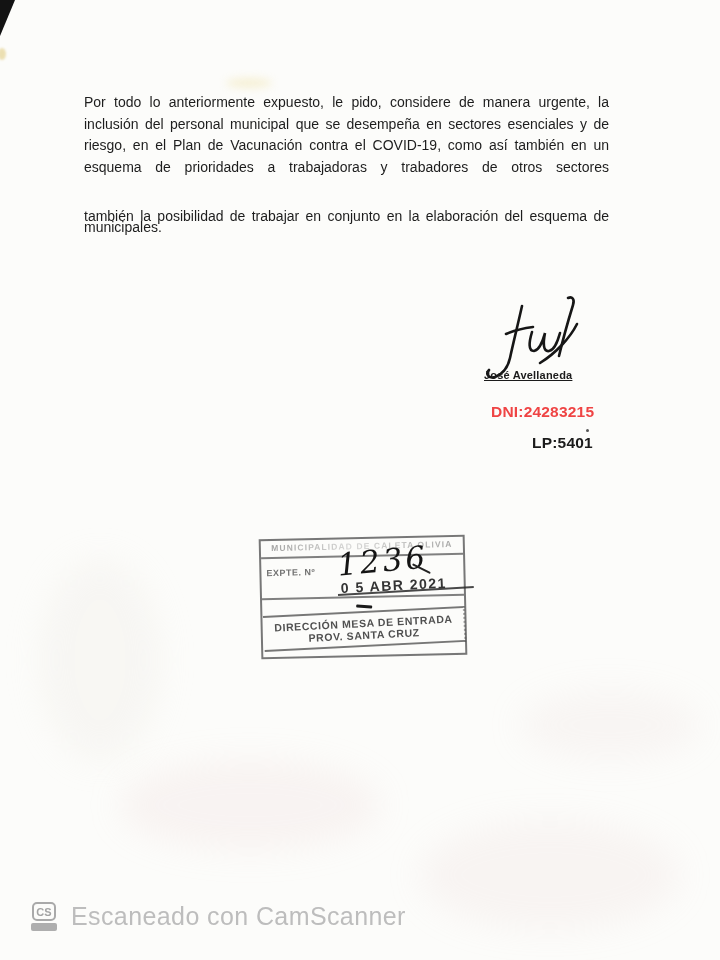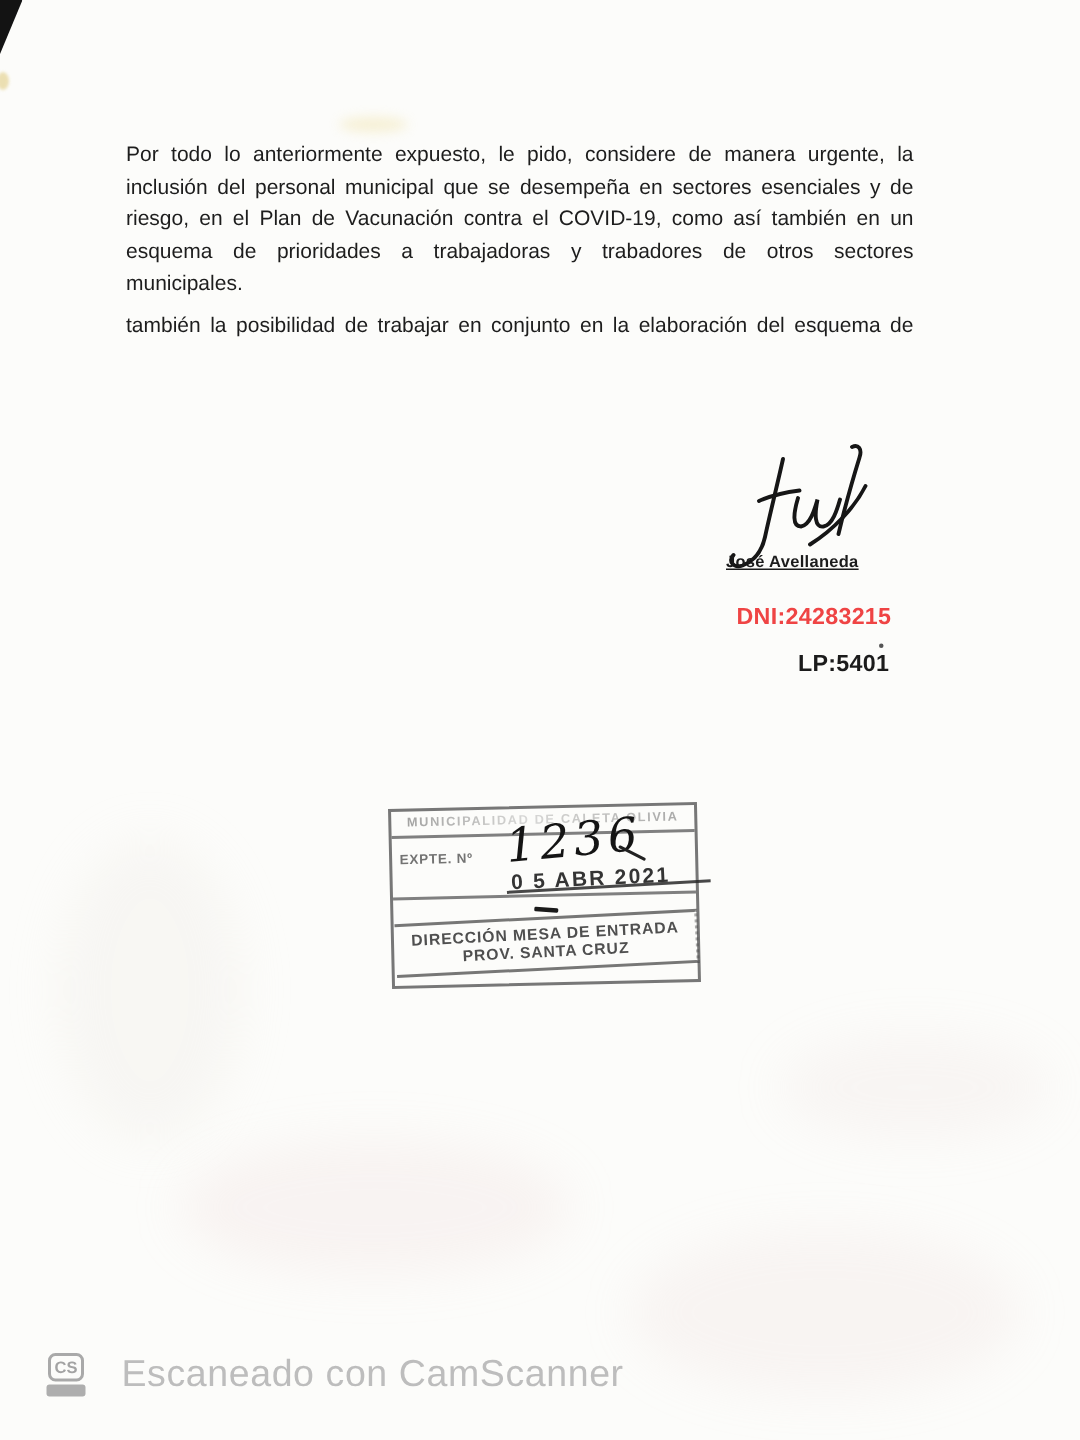--- a/index.html
+++ b/index.html
@@ -24,21 +24,21 @@
     clip-path:polygon(0 0,100% 0,0 100%);
   }
   
   .para{
     position:absolute;left:84px;width:525px;
     color:#1d1d1d;font-weight:400;font-size:14px;line-height:21.5px;
   }
   #para1{top:92px;}
   #para2{top:206px;}
   .jline{text-align:justify;text-align-last:justify;white-space:normal;}
-  .lline{text-align:left;}
+  .lline{text-align:left;margin-top:39px;}
   
   .sig-svg{position:absolute;left:482px;top:292px;}
   .sig-name{position:absolute;left:484px;top:369px;font-size:11px;font-weight:700;color:#1b1b1b;letter-spacing:.2px;text-decoration:underline;}
   .sig-dni{position:absolute;left:491px;top:403px;font-size:15.5px;font-weight:700;color:#ef4444;letter-spacing:.2px;}
   .sig-lp{position:absolute;left:532px;top:434px;font-size:15.5px;font-weight:700;color:#1b1b1b;letter-spacing:.2px;}
   .tiny-dot{position:absolute;left:586px;top:429px;width:3px;height:3px;background:#555;border-radius:50%;}
   
   .stamp{
     position:absolute;left:260px;top:537px;width:206px;height:120px;
     border:2px solid rgba(75,75,75,0.75);box-sizing:border-box;
@@ -71,21 +71,21 @@
   .stamp-office{
     position:absolute;top:72px;left:1px;width:202px;height:36px;box-sizing:border-box;
     border-top:2px solid rgba(75,75,75,0.75);border-bottom:2px solid rgba(75,75,75,0.75);
     border-right:2px dotted rgba(75,75,75,0.45);
     transform:rotate(-1.6deg);
     display:flex;flex-direction:column;justify-content:center;align-items:center;
     font-size:10.5px;font-weight:700;letter-spacing:.6px;line-height:12.5px;
     color:rgba(55,55,55,0.88);white-space:nowrap;
   }
   
-  .wm{position:absolute;left:30px;top:902px;display:flex;align-items:flex-start;gap:23px;}
+  .wm{position:absolute;left:30px;top:902px;display:flex;align-items:flex-start;gap:13px;}
   .cs-badge{width:28px;display:flex;flex-direction:column;align-items:center;}
   .cs-top{
     width:20px;height:15px;border:2.6px solid #a9a9a9;border-radius:5px;
     display:flex;align-items:center;justify-content:center;
     font-size:11px;font-weight:700;color:#a3a3a3;letter-spacing:0;
   }
   .cs-bottom{width:26px;height:8px;background:#aeaeae;border-radius:2px;margin-top:2px;}
   .wm-text{font-size:25px;color:#bdbdbd;letter-spacing:.4px;line-height:30px;margin-top:-1px;}
 </style>
 </head>

